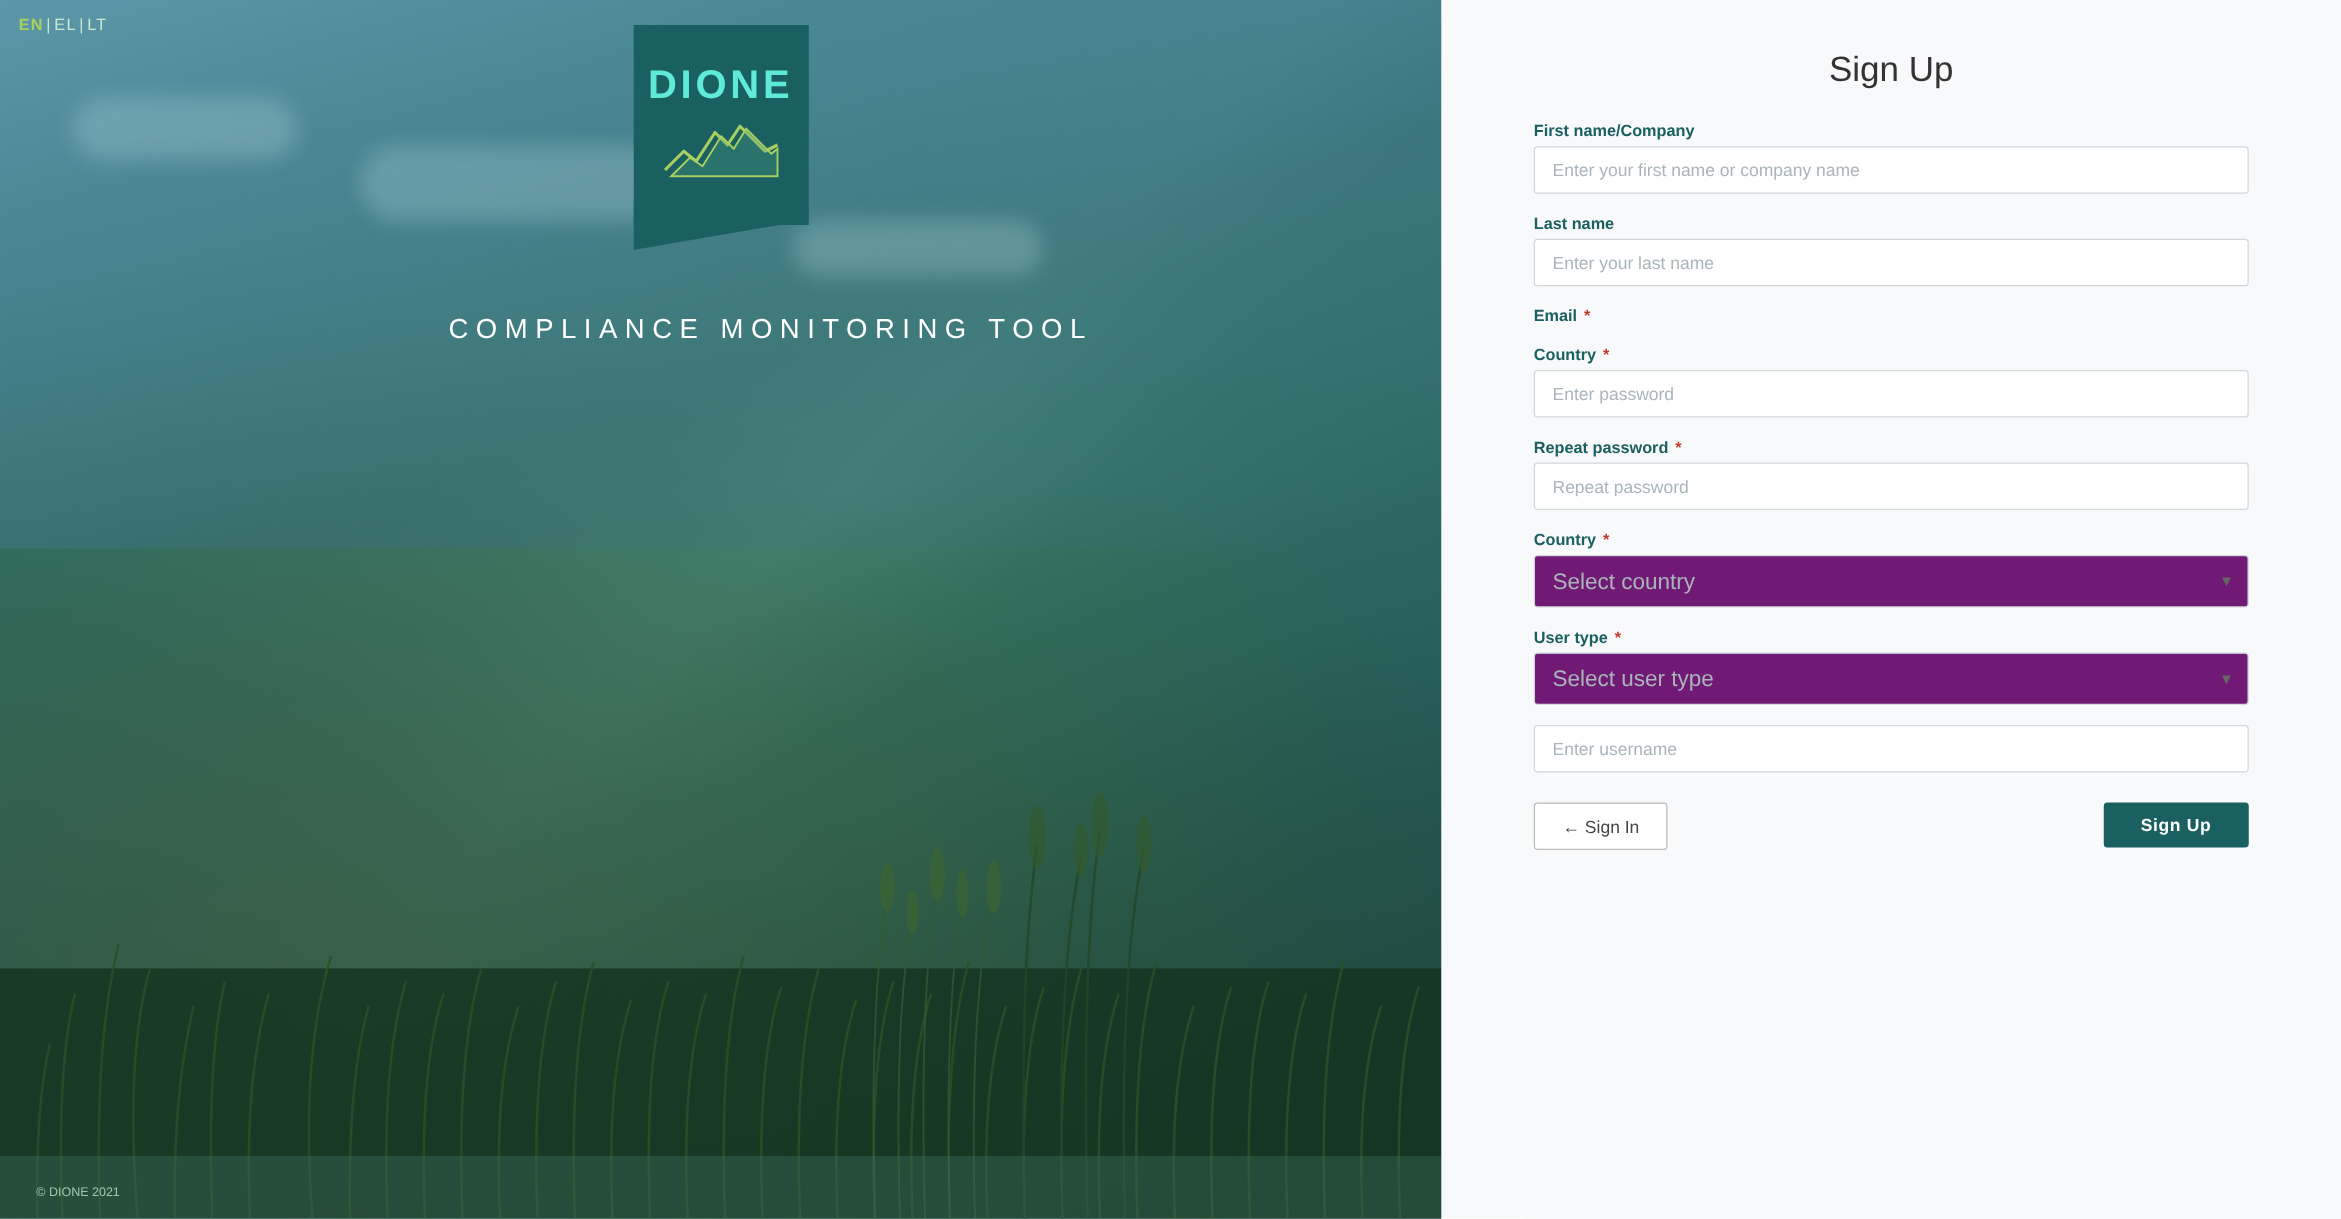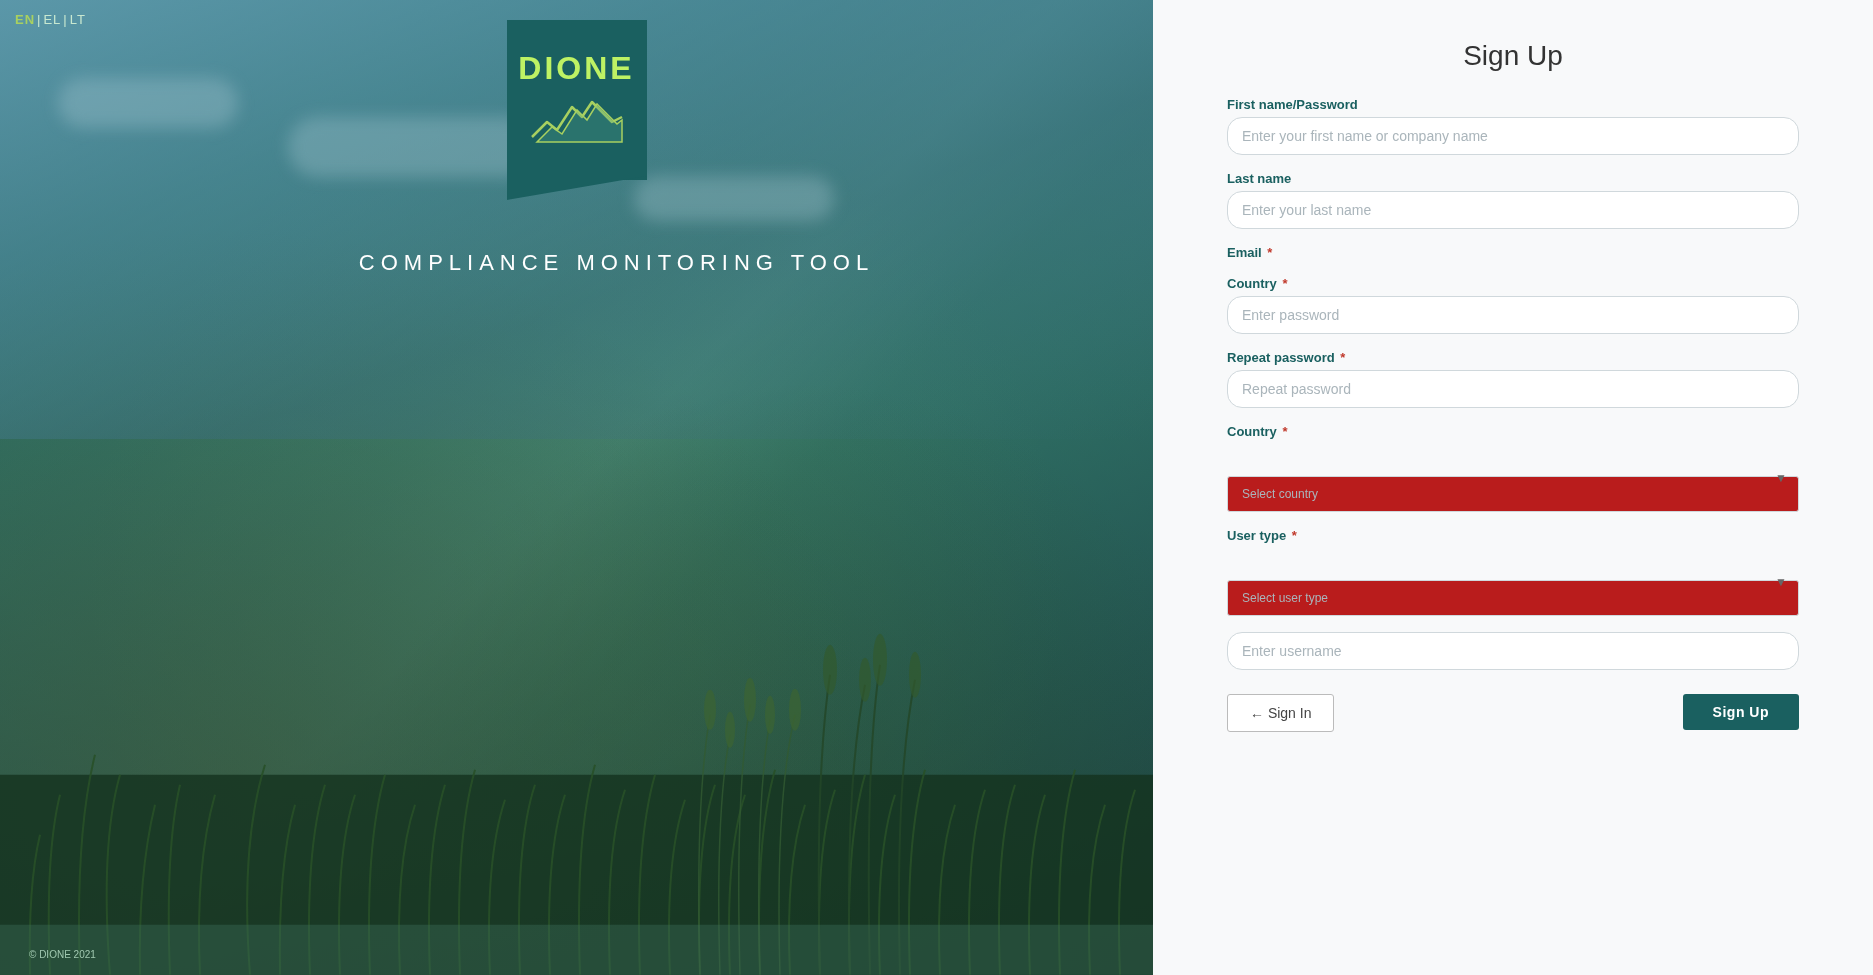--- a/index.html
+++ b/index.html
@@ -101,21 +101,21 @@
       clip-path: polygon(0 0, 100% 0, 100% 40%, 0 100%);
     }
 
     .logo-inner {
       text-align: center;
       position: relative;
       z-index: 1;
     }
 
     .logo-text {
-      color: #bef264;
+      color: #5eead4;
       font-size: 32px;
       font-weight: 800;
       letter-spacing: 3px;
       display: block;
     }
 
     .logo-svg {
       margin-top: 5px;
     }
 
@@ -172,49 +172,48 @@
 
     .form-label .required {
       color: #c0392b;
       margin-left: 2px;
     }
 
     .form-input {
       width: 100%;
       padding: 10px 14px;
       border: 1px solid #d0d8dc;
-      border-radius: 15px;
+      border-radius: 3px;
       font-size: 14px;
       color: #1d4ed8;
       background: white;
       outline: none;
       transition: border-color 0.2s;
     }
 
     .form-input::placeholder {
       color: #aab5bb;
     }
 
     .form-select-wrapper {
       position: relative;
     }
 
     .form-select {
       width: 100%;
       padding: 10px 14px;
       border: 1px solid #d0d8dc;
       border-radius: 3px;
-      font-size: 12px;
+      font-size: 18px;
       color: #aab5bb;
-      background: #b91c1c;
+      background: #701a75;
       outline: none;
       appearance: none;
       -webkit-appearance: none;
       cursor: pointer;
-      margin-top: 32px;
     }
 
     .form-select option {
       color: #555;
     }
 
     .select-arrow {
       position: absolute;
       right: 12px;
       top: 50%;
@@ -383,21 +382,21 @@
   </svg>
 
   <div class="copyright">© DIONE 2021</div>
 </div>
 
 <div class="right-panel">
   <h1 class="form-title">Sign Up</h1>
 
   <div class="form-group">
     <label class="form-label">
-      <span>First name/Password</span>
+      <span>First name/Company</span>
     </label>
     <input type="text" class="form-input" placeholder="Enter your first name or company name" style="">
   </div>
 
   <div class="form-group">
     <label class="form-label">
       <span>Last name</span>
     </label>
     <input type="text" class="form-input" placeholder="Enter your last name" style="">
   </div>

